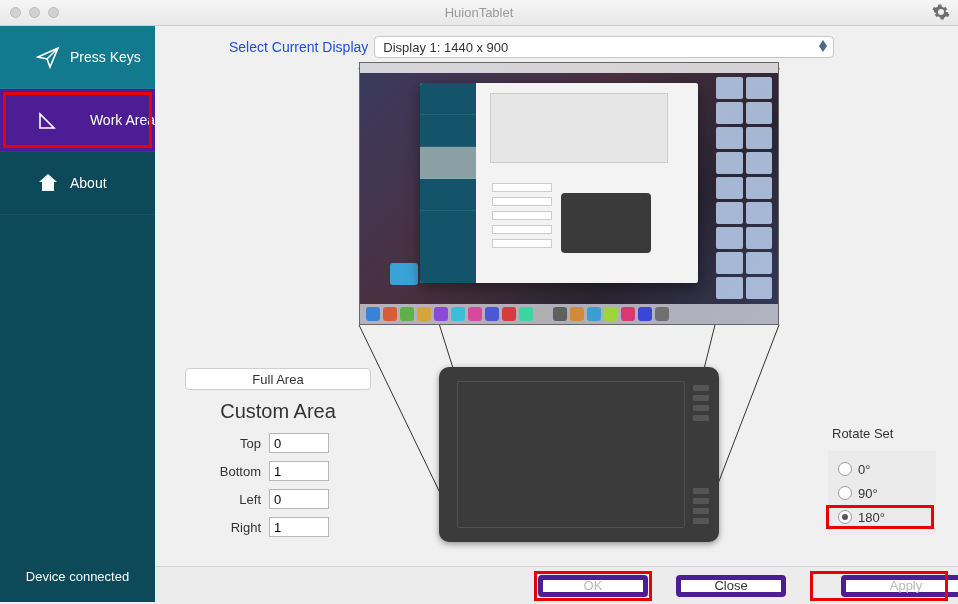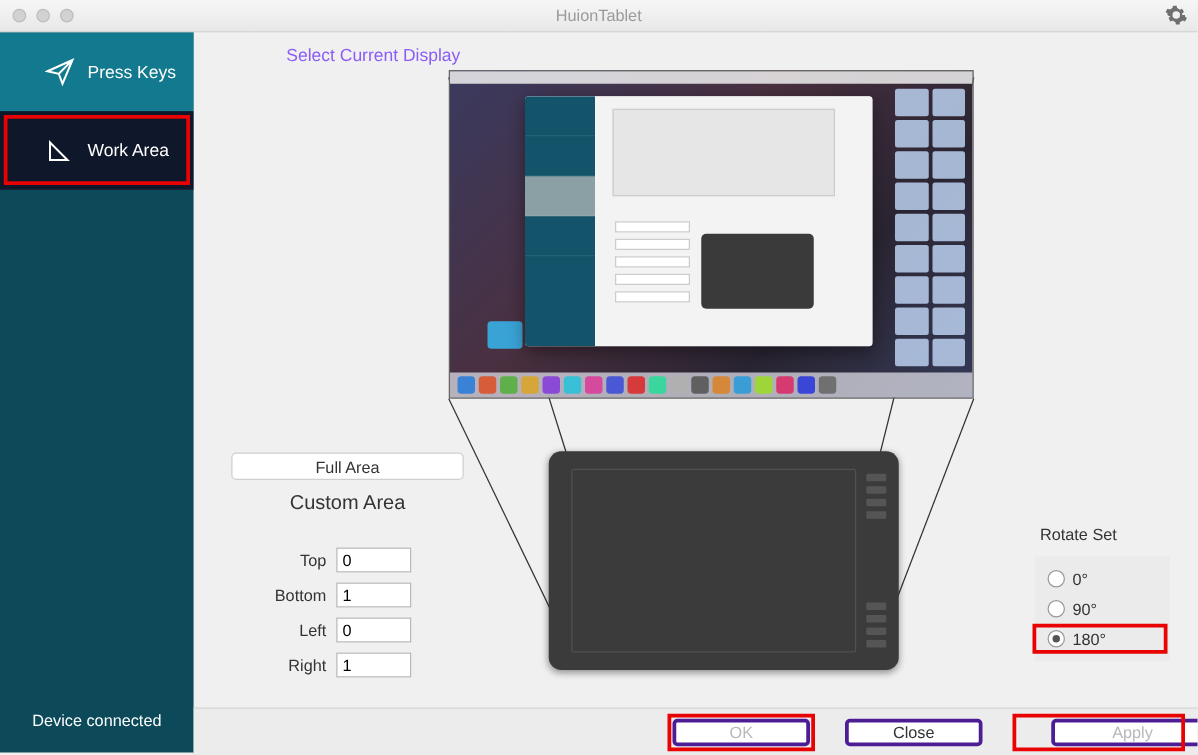--- a/index.html
+++ b/index.html
@@ -64,21 +64,21 @@
     padding-left: 36px;
     gap: 10px;
     color: #fff;
     font-size: 14px;
     cursor: pointer;
     border-bottom: 1px solid rgba(255,255,255,0.05);
     position: relative;
   }
   .side-item.bg1 { background: #12798e; }
   .side-item.bg2 { background: #115e71; }
-  .side-item.bg3 { background: #0f172a; }
+  .side-item.bg3 { background: #4c1d95; justify-content: space-between; }
   .side-item.bg4 { background: #0c4a5a; }
   .side-item svg { width: 24px; height: 24px; flex: 0 0 24px; }
   .side-item .label { color: #fff; }
   .side-item.highlighted::before {
     content: "";
     position: absolute;
     top: 3px; left: 3px; right: 3px; bottom: 3px;
     border: 3px solid #e80202;
     pointer-events: none;
   }
@@ -98,21 +98,21 @@
     padding: 10px 14px 0 14px;
   }
 
   .display-row {
     display: flex;
     align-items: center;
     gap: 6px;
     margin-bottom: 4px;
     padding-left: 60px;
   }
-  .display-label { font-size: 14px; color: #8b5cf6; }
+  .display-label { font-size: 14px; color: #1d4ed8; }
   .display-select {
     flex: 0 0 460px;
     height: 22px;
     background: #fff;
     border: 1px solid #c7c7c7;
     border-radius: 4px;
     display: flex;
     align-items: center;
     padding: 0 22px 0 8px;
     position: relative;
@@ -271,22 +271,22 @@
     border-radius: 4px;
     display: flex;
     align-items: center;
     justify-content: center;
     font-size: 13px;
     margin-bottom: 10px;
     cursor: pointer;
   }
   .custom-label {
     text-align: center;
-    font-size: 16px;
-    margin: 6px 0 26px 0;
+    font-size: 20px;
+    margin: 6px 0 10px 0;
     width: 186px;
   }
   .field-row {
     display: flex;
     align-items: center;
     margin-bottom: 8px;
   }
   .field-row label {
     width: 84px;
     text-align: right;
@@ -356,21 +356,21 @@
     justify-content: flex-end;
     gap: 28px;
     padding: 0 14px;
     background: #ececec;
   }
   .fbtn-wrap { position: relative; }
   .fbtn {
     width: 110px;
     height: 22px;
     background: #fff;
-    border: 3px solid #4c1d95;
+    border: 5px solid #4c1d95;
     border-radius: 4px;
     display: flex;
     align-items: center;
     justify-content: center;
     font-size: 13px;
     cursor: pointer;
   }
   .fbtn.disabled { color: #b8b8b8; }
   .fbtn-wrap.highlighted::before {
     content: "";
@@ -407,28 +407,45 @@
           <path fill="none" stroke="#fff" stroke-width="1.6" d="M2 12 L22 3 L14 22 L11 14 Z M11 14 L22 3"></path>
         </svg>
       <span class="label">Press Keys</span>
     </div>
     <div class="side-item bg3 highlighted">
       <svg viewBox="0 0 24 24">
           <path fill="none" stroke="#fff" stroke-width="1.6" d="M4 20 L4 6 L18 20 Z"></path>
         </svg>
       <span class="label">Work Area</span>
     </div>
+    <div class="side-item bg4">
+      <svg viewBox="0 0 24 24">
+          <path fill="#fff" d="M12 3 L21 11 H18 V20 H6 V11 H3 Z"></path>
+        </svg>
+      <span class="label">About</span>
+    </div>
     <div class="status">Device connected</div>
     <div class="side-bottom-border"></div>
   </div>
 
   <div class="main">
 
     <div class="display-row">
       <div class="display-label">Select Current Display</div>
+      <div class="display-select">
+        <span>Display 1: 1440 x  900</span>
+        <span class="chev">
+          <svg viewBox="0 0 8 6">
+              <path fill="currentColor" d="M4 0 L8 6 H0 Z"></path>
+            </svg>
+          <svg viewBox="0 0 8 6">
+              <path fill="currentColor" d="M4 6 L0 0 H8 Z"></path>
+            </svg>
+        </span>
+      </div>
     </div>
 
     <div class="preview-wrap">
       <svg class="lines">
         <line x1="190" y1="6" x2="288" y2="319" stroke="#333" stroke-width="1"></line>
         <line x1="610" y1="6" x2="532" y2="319" stroke="#333" stroke-width="1"></line>
         <line x1="190" y1="263" x2="288" y2="466" stroke="#333" stroke-width="1"></line>
         <line x1="610" y1="263" x2="532" y2="466" stroke="#333" stroke-width="1"></line>
       </svg>
 

